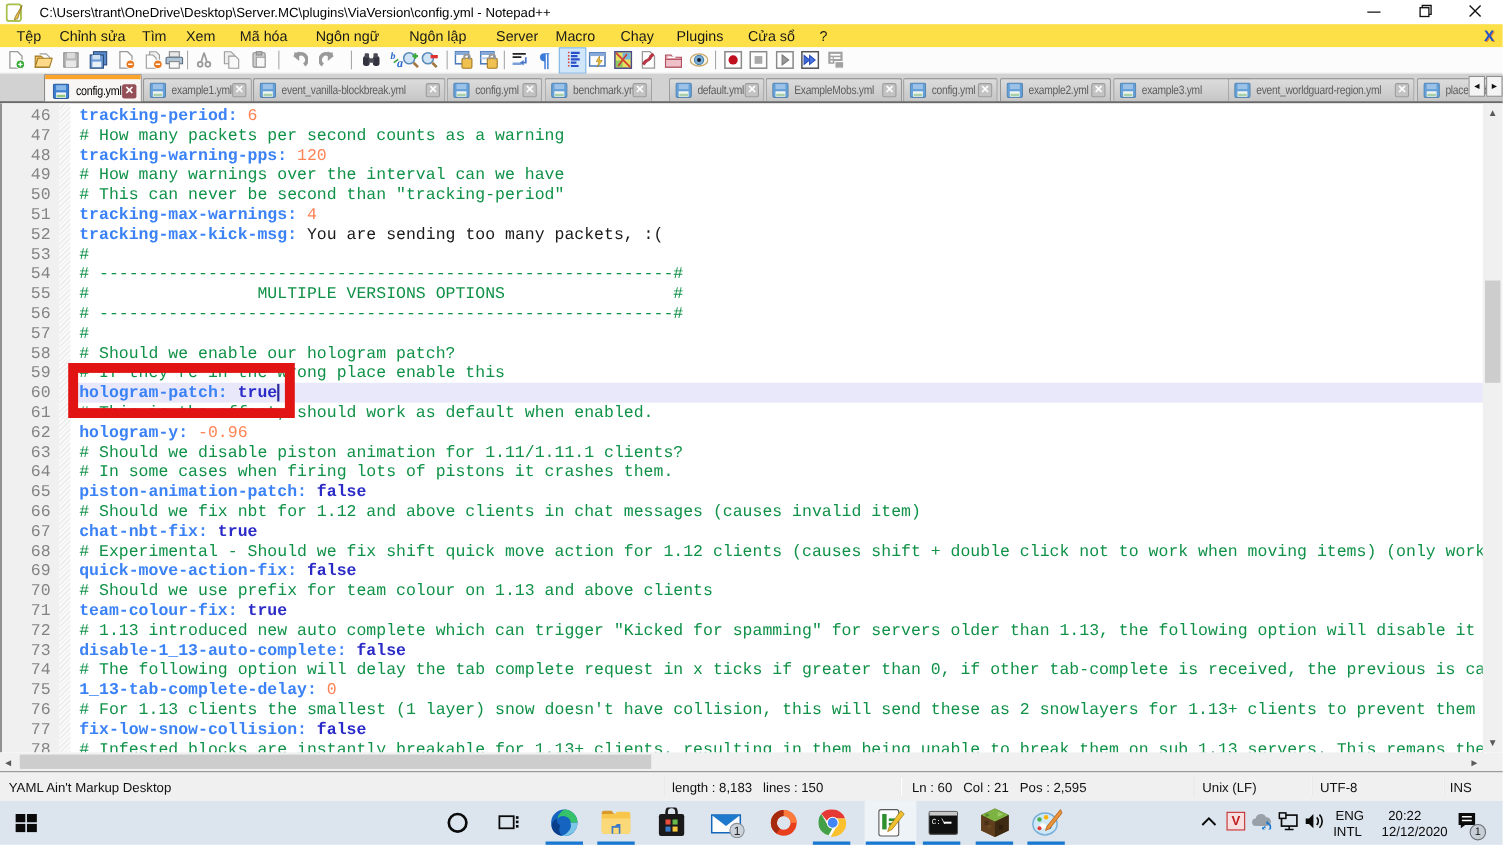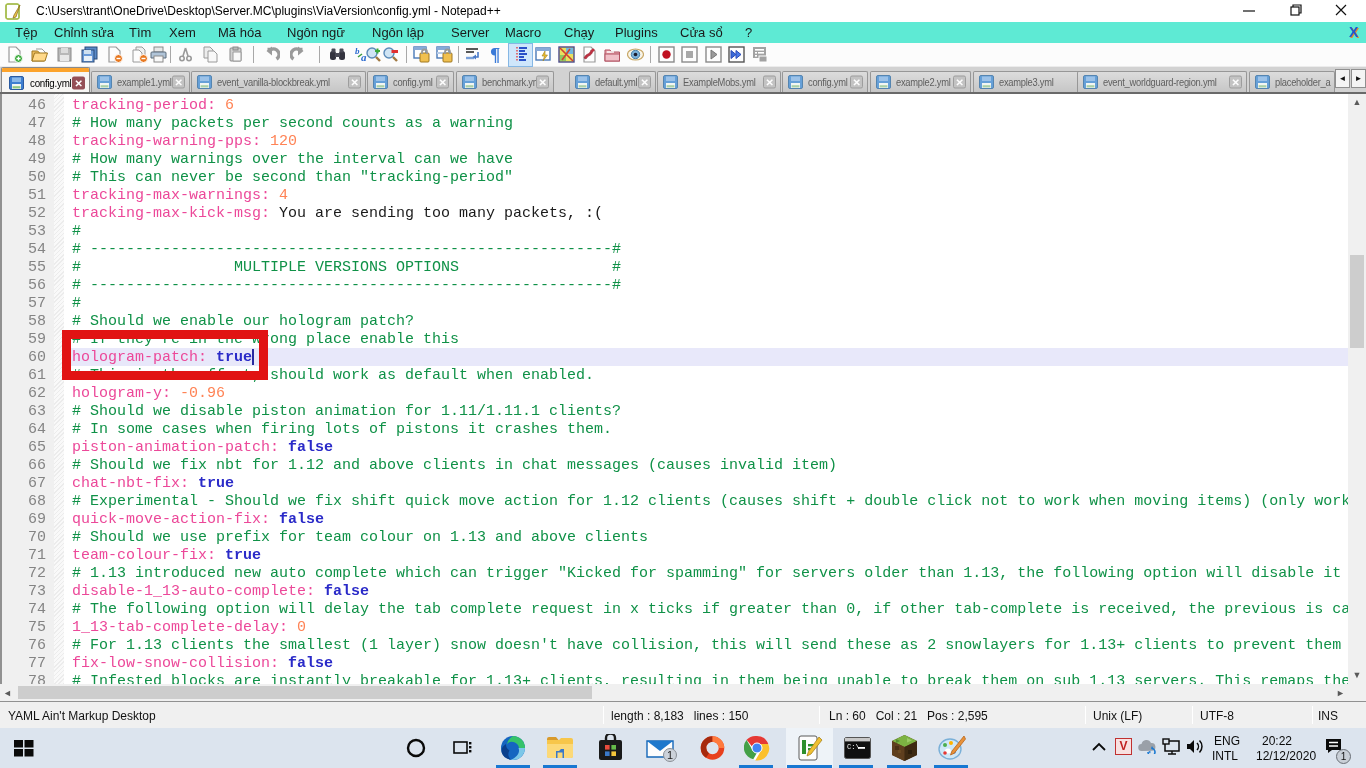--- a/index.html
+++ b/index.html
@@ -1,46 +1,46 @@
 <!DOCTYPE html>
 <html><head><meta charset="utf-8"><style>
 *{margin:0;padding:0;box-sizing:border-box;}
 html,body{width:1366px;height:768px;overflow:hidden;font-family:"Liberation Sans",sans-serif;background:#fff;}
 .abs{position:absolute;}
 
 #titlebar{left:0;top:0;width:1366px;height:22px;background:#fff;}
 #titletext{left:36px;top:4px;font-size:12px;color:#000;}
 
-#menubar{left:0;top:22px;width:1366px;height:21px;background:#5eead4;}
+#menubar{left:0;top:22px;width:1366px;height:21px;background:#fde047;}
 .mi{position:absolute;top:3px;font-size:13px;color:#1a1a1a;}
 
 #toolbar{left:0;top:43px;width:1366px;height:24px;background:#fcfcfc;border-bottom:1px solid #ececec;}
 .tico{position:absolute;top:3px;width:17px;height:17px;}
 .tsep{position:absolute;top:3px;width:1px;height:17px;background:#a8a8a8;}
 
 #tabbar{left:0;top:67px;width:1366px;height:27px;background:#d2d2d2;border-bottom:2px solid #696969;}
-.tab{position:absolute;top:4px;height:21px;background:linear-gradient(#dcdcdc,#c6c6c6);border:1px solid #979797;border-bottom:none;border-radius:2px 2px 0 0;color:#5f5f5f;font-size:11px;letter-spacing:-0.3px;overflow:hidden;white-space:nowrap;}
+.tab{position:absolute;top:4px;height:21px;background:linear-gradient(#dcdcdc,#c6c6c6);border:1px solid #979797;border-bottom:none;border-radius:2px 2px 0 0;color:#5f5f5f;font-size:11px;letter-spacing:-0.3px;overflow:hidden;white-space:nowrap;margin-left:39px;}
 .tab.active{top:0;height:25px;background:#f7f6f4;border-color:#8a8a8a;color:#000;font-size:11.5px;}
 .tab .otop{position:absolute;left:0;top:0;right:0;height:4px;background:#fca32b;}
 .tab .tlabel{position:absolute;top:50%;transform:translateY(-50%) scaleX(0.85);transform-origin:0 50%;left:25px;}
 .tab.active .tlabel{top:15px;left:28px;transform:translateY(-50%) scaleX(0.85);transform-origin:0 50%;}
 .tfloppy{position:absolute;left:5px;top:50%;transform:translateY(-50%);width:15px;height:14px;}
 .tab.active .tfloppy{top:15px;left:7px;}
 .tx{position:absolute;right:4px;top:50%;transform:translateY(-50%);width:13px;height:13px;font-size:10px;font-weight:bold;text-align:center;line-height:13px;}
 .tab.active .tx{top:15px;background:#954f56;color:#fff;border-radius:2px;}
 .tab .txg{background:#c3c3c3;color:#fdfdfd;border-radius:2px;border:1px solid #9d9d9d;line-height:11px;}
 .tscrollbtn{position:absolute;top:2px;width:15px;height:19px;background:#f4f4f4;border:1px solid #8f8f8f;color:#111;font-size:8px;text-align:center;line-height:18px;}
 
 #editor{left:0;top:94px;width:1366px;height:590px;background:#fff;border-left:2px solid #919191;overflow:hidden;}
 #lnums{position:absolute;left:0;top:0;width:52px;height:590px;background:#f0f0f0;font-family:"Liberation Mono",monospace;font-size:15px;line-height:18px;color:#848484;text-align:right;padding:2.5px 8px 0 0;white-space:pre;}
 #hatch{position:absolute;left:52px;top:0;width:10px;height:590px;background:repeating-linear-gradient(135deg,#ececec 0 1px,#f9f9f9 1px 3px);}
 #curline{position:absolute;left:62px;top:254px;width:1284px;height:18px;background:#e8e8fa;}
 #code{position:absolute;left:70px;top:2.5px;width:1276px;height:588px;font-family:"Liberation Mono",monospace;font-size:15px;line-height:18px;white-space:pre;overflow:hidden;color:#1a1a1a;}
 .c{color:#0f9147;}
-.k{color:#ec4899;font-weight:normal;}
+.k{color:#3b82f6;font-weight:bold;}
 .b{color:#2a2ac8;font-weight:bold;}
 .n{color:#ff8355;}
 #caret{position:absolute;left:250px;top:255px;width:2px;height:16px;background:#2a2aa0;}
 #redbox{position:absolute;left:60px;top:236px;width:206px;height:50px;border:9.5px solid #e11313;}
 #vscroll{position:absolute;left:1346px;top:0;width:18px;height:590px;background:#f0f0f0;}
 #vthumb{position:absolute;left:1348px;top:161px;width:14px;height:93px;background:#cdcdcd;}
 .sarrow{position:absolute;color:#5a5a5a;font-size:9px;text-align:center;font-family:"Liberation Sans",sans-serif;}
 #hscroll{left:0;top:684px;width:1366px;height:17px;background:#f0f0f0;}
 #hthumb{position:absolute;left:18px;top:2px;width:574px;height:13px;background:#cdcdcd;}
 

